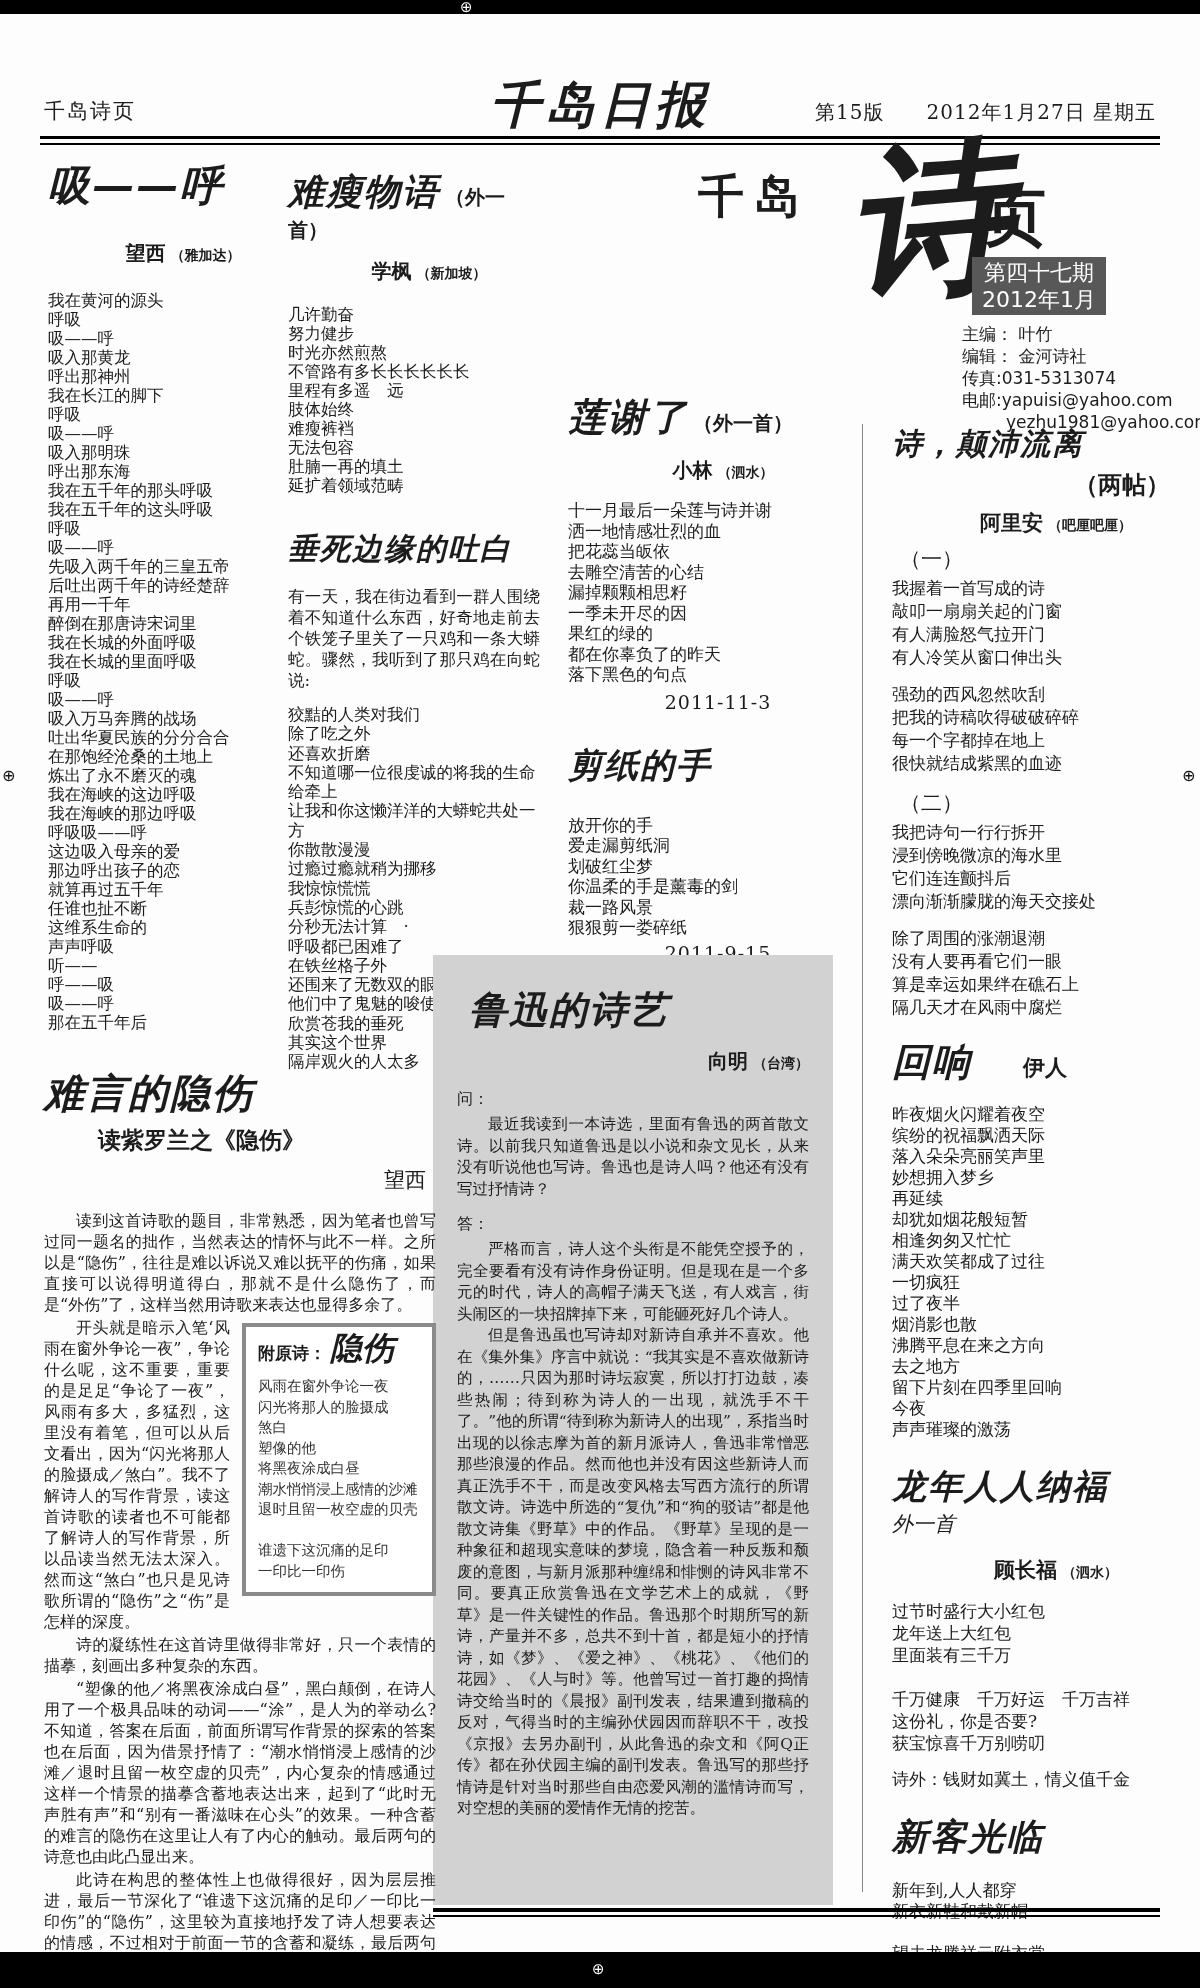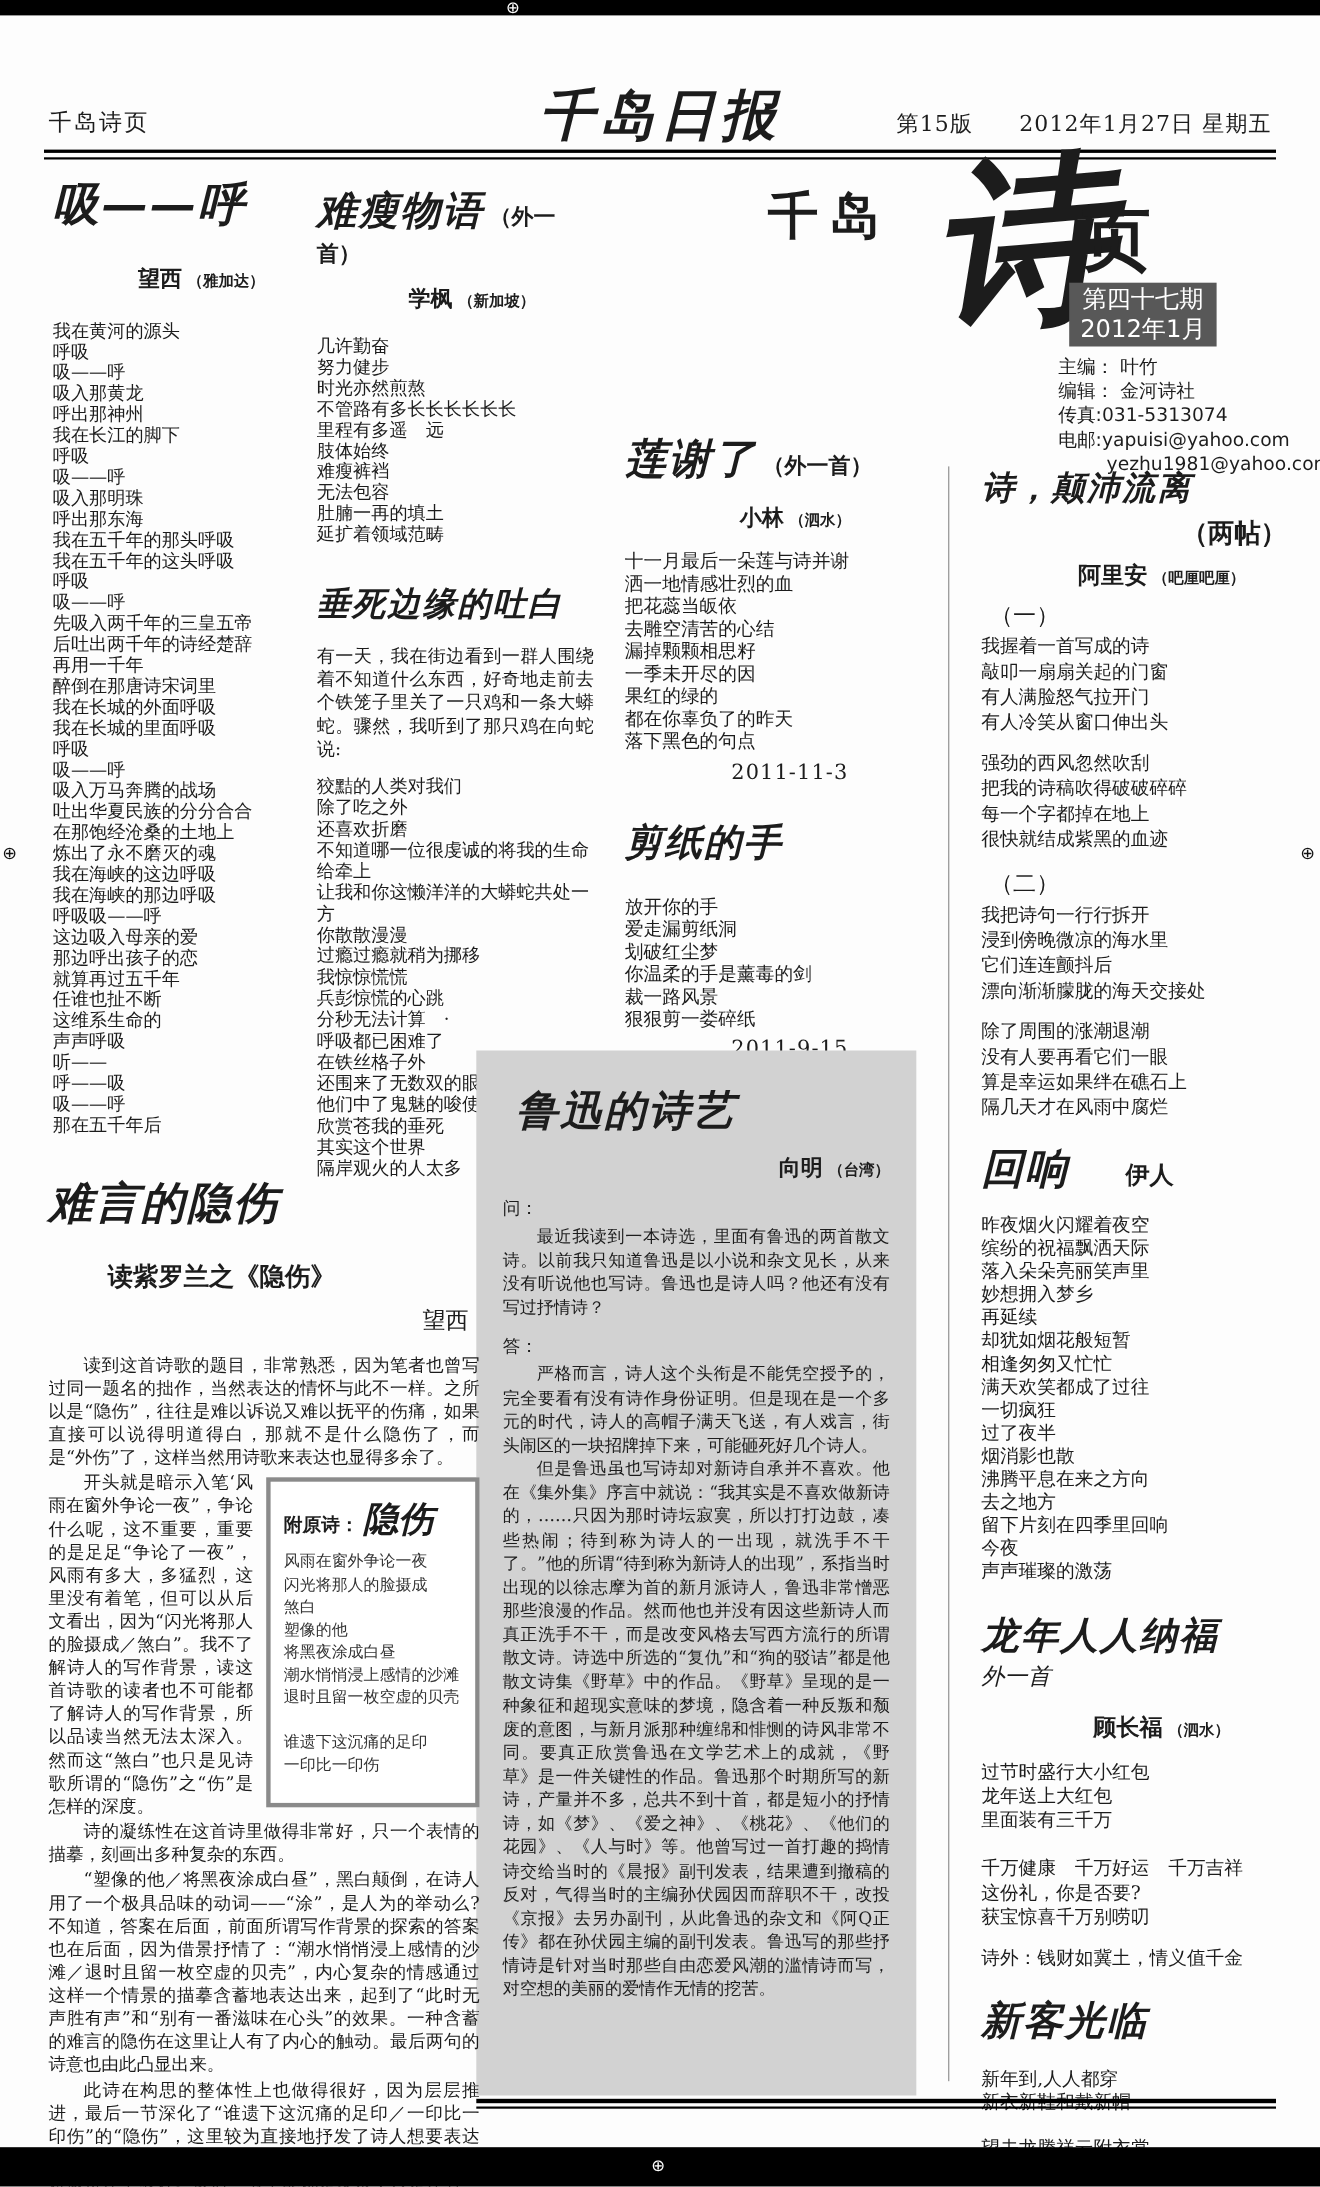--- a/index.html
+++ b/index.html
@@ -45,26 +45,26 @@
   
   .luxun{left:433px;top:955px;width:400px;height:950px;background:#d2d2d2;box-sizing:border-box;
          padding:30px 24px;overflow:hidden;}
   .luxun .ptitle{font-size:38px;margin-left:12px;}
   .luxun .byline{text-align:right;margin-top:12px;}
   .luxun p{font-size:15.5px;line-height:21.5px;text-align:justify;text-indent:2em;margin:0;}
   .luxun .qa{font-size:16px;margin:14px 0 4px 0;}
   
   .review{left:44px;top:1066px;width:392px;}
   .review .ptitle{font-size:40px;}
-  .review .rsub{font-size:23px;padding-left:54px;margin-top:24px;font-weight:bold;}
+  .review .rsub{font-size:23px;padding-left:54px;margin-top:4px;font-weight:bold;}
   .review .rauthor{text-align:right;padding-right:10px;font-size:21px;margin-top:10px;}
   .rbody{margin-top:16px;font-size:16px;line-height:21px;text-align:justify;}
   .rbody p{text-indent:2em;margin:0 0 2px 0;}
   .origbox{float:right;width:162px;margin:6px 0 10px 12px;border:4px solid #8a8a8a;background:#fff;
-           padding:24px 12px;}
+           padding:11px 12px;}
   .origbox .obh-label{font-family:"DejaVu Sans",sans-serif;font-weight:bold;font-size:17px;}
   .origbox .obh-title{font-size:32px;font-weight:bold;font-style:italic;margin-left:4px;}
   .origbox .plines{font-size:14.5px;line-height:20.5px;margin-top:12px;color:#333;} .gap14{height:14px;}
   .center-ish{text-align:center;padding-left:50px;}
 </style>
 </head>
 <body>
 
 <div class="page">
 

